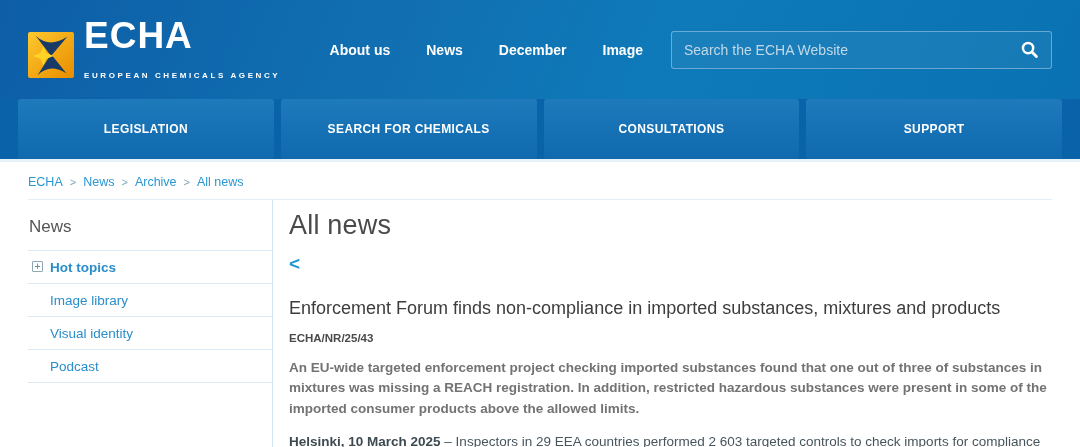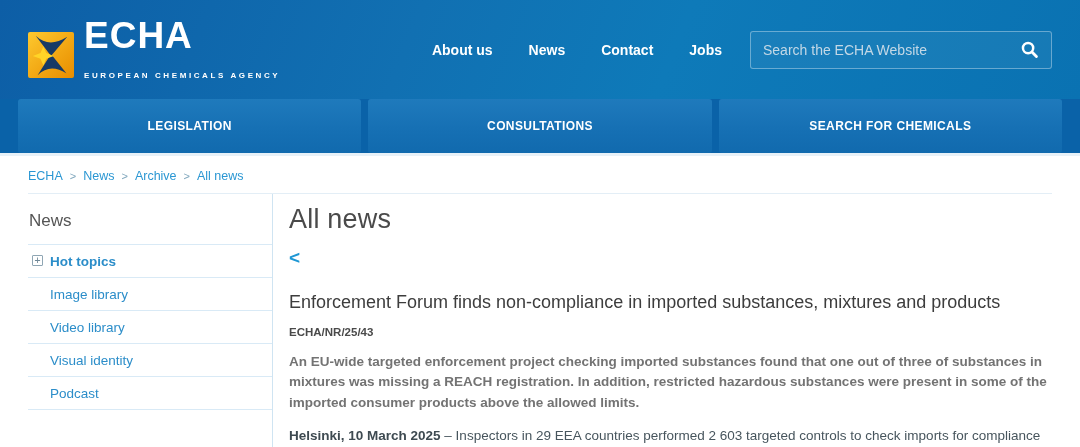--- a/index.html
+++ b/index.html
@@ -27,33 +27,33 @@
   .logo-tagline {
     color:#fff; font-size:8px; font-weight:700; letter-spacing:2.6px; margin-top:19px;
     white-space:nowrap;
   }
   .top-nav { display:flex; align-items:center; gap:36px; margin-left:auto; margin-right:28px; }
   .top-nav a {
     color:#fff; text-decoration:none; font-size:14px; font-weight:600; cursor:pointer;
     white-space:nowrap;
   }
   .search-box {
-    width:302px; height:38px; border:1px solid rgba(255,255,255,0.35);
+    width:381px; height:38px; border:1px solid rgba(255,255,255,0.35);
     border-radius:3px; background:rgba(255,255,255,0.05);
     display:flex; align-items:center; padding:0 10px 0 12px;
   }
   .search-box input {
     flex:1; background:transparent; border:none; outline:none;
     color:#eaf3f9; font-size:14px; font-family:inherit;
   }
   .search-box input::placeholder { color:#c3d8e6; opacity:1; }
   .search-btn { background:none; border:none; cursor:pointer; display:flex; align-items:center; padding:2px; }
 
   
-  .main-nav { height:54px; background:#0a62a8; padding:0 18px; }
+  .main-nav { height:60px; background:#0a62a8; padding:0 18px; }
   .main-nav-inner { display:flex; gap:7px; height:100%; }
   .nav-btn {
     flex:1; border:none; cursor:pointer;
     background:linear-gradient(180deg,#1f7abc 0%,#1670b4 55%,#116aae 100%);
     border-radius:3px;
     color:#fff; font-family:inherit; font-size:12px; font-weight:700;
     letter-spacing:0.4px; text-transform:uppercase;
   }
   .nav-strip { height:3px; background:#e7f1f8; }
 
@@ -125,40 +125,41 @@
     </svg>
     <div class="logo-text">
       <span class="logo-acronym">ECHA</span>
       <span class="logo-tagline">EUROPEAN CHEMICALS AGENCY</span>
     </div>
   </div>
 
   <nav class="top-nav">
     <a href="#">About us</a>
     <a href="#">News</a>
-    <a href="#">Contact</a>
-    <a href="#">Jobs</a>
+    <a href="#">December</a>
+    <a href="#">Image</a>
   </nav>
 
   <div class="search-box">
     <input type="text" placeholder="Search the ECHA Website" style="">
     <button class="search-btn">
       <svg width="19" height="19" viewBox="0 0 20 20">
         <circle cx="8.5" cy="8.5" r="5.4" fill="none" stroke="#ffffff" stroke-width="2.6"></circle>
         <line x1="12.6" y1="12.6" x2="17.3" y2="17.3" stroke="#ffffff" stroke-width="3" stroke-linecap="round"></line>
       </svg>
     </button>
   </div>
 </header>
 
 <nav class="main-nav">
   <div class="main-nav-inner">
     <button class="nav-btn">LEGISLATION</button>
+    <button class="nav-btn">SEARCH FOR CHEMICALS</button>
     <button class="nav-btn">CONSULTATIONS</button>
-    <button class="nav-btn">SEARCH FOR CHEMICALS</button>
+    <button class="nav-btn">SUPPORT</button>
   </div>
 </nav>
 <div class="nav-strip"></div>
 
 <div class="breadcrumb">
   <a href="#">ECHA</a>
   <span class="crumb-sep">&gt;</span>
   <a href="#">News</a>
   <span class="crumb-sep">&gt;</span>
   <a href="#">Archive</a>
@@ -171,23 +172,20 @@
 
   <aside class="sidebar">
     <div class="sidebar-title">News</div>
     <ul class="sidebar-list">
       <li class="sidebar-item expandable">
         <span class="expand-icon">+</span>
         <a href="#">Hot topics</a>
       </li>
       <li class="sidebar-item">
         <a href="#">Image library</a>
-      </li>
-      <li class="sidebar-item">
-        <a href="#">Video library</a>
       </li>
       <li class="sidebar-item">
         <a href="#">Visual identity</a>
       </li>
       <li class="sidebar-item">
         <a href="#">Podcast</a>
       </li>
     </ul>
   </aside>
 

